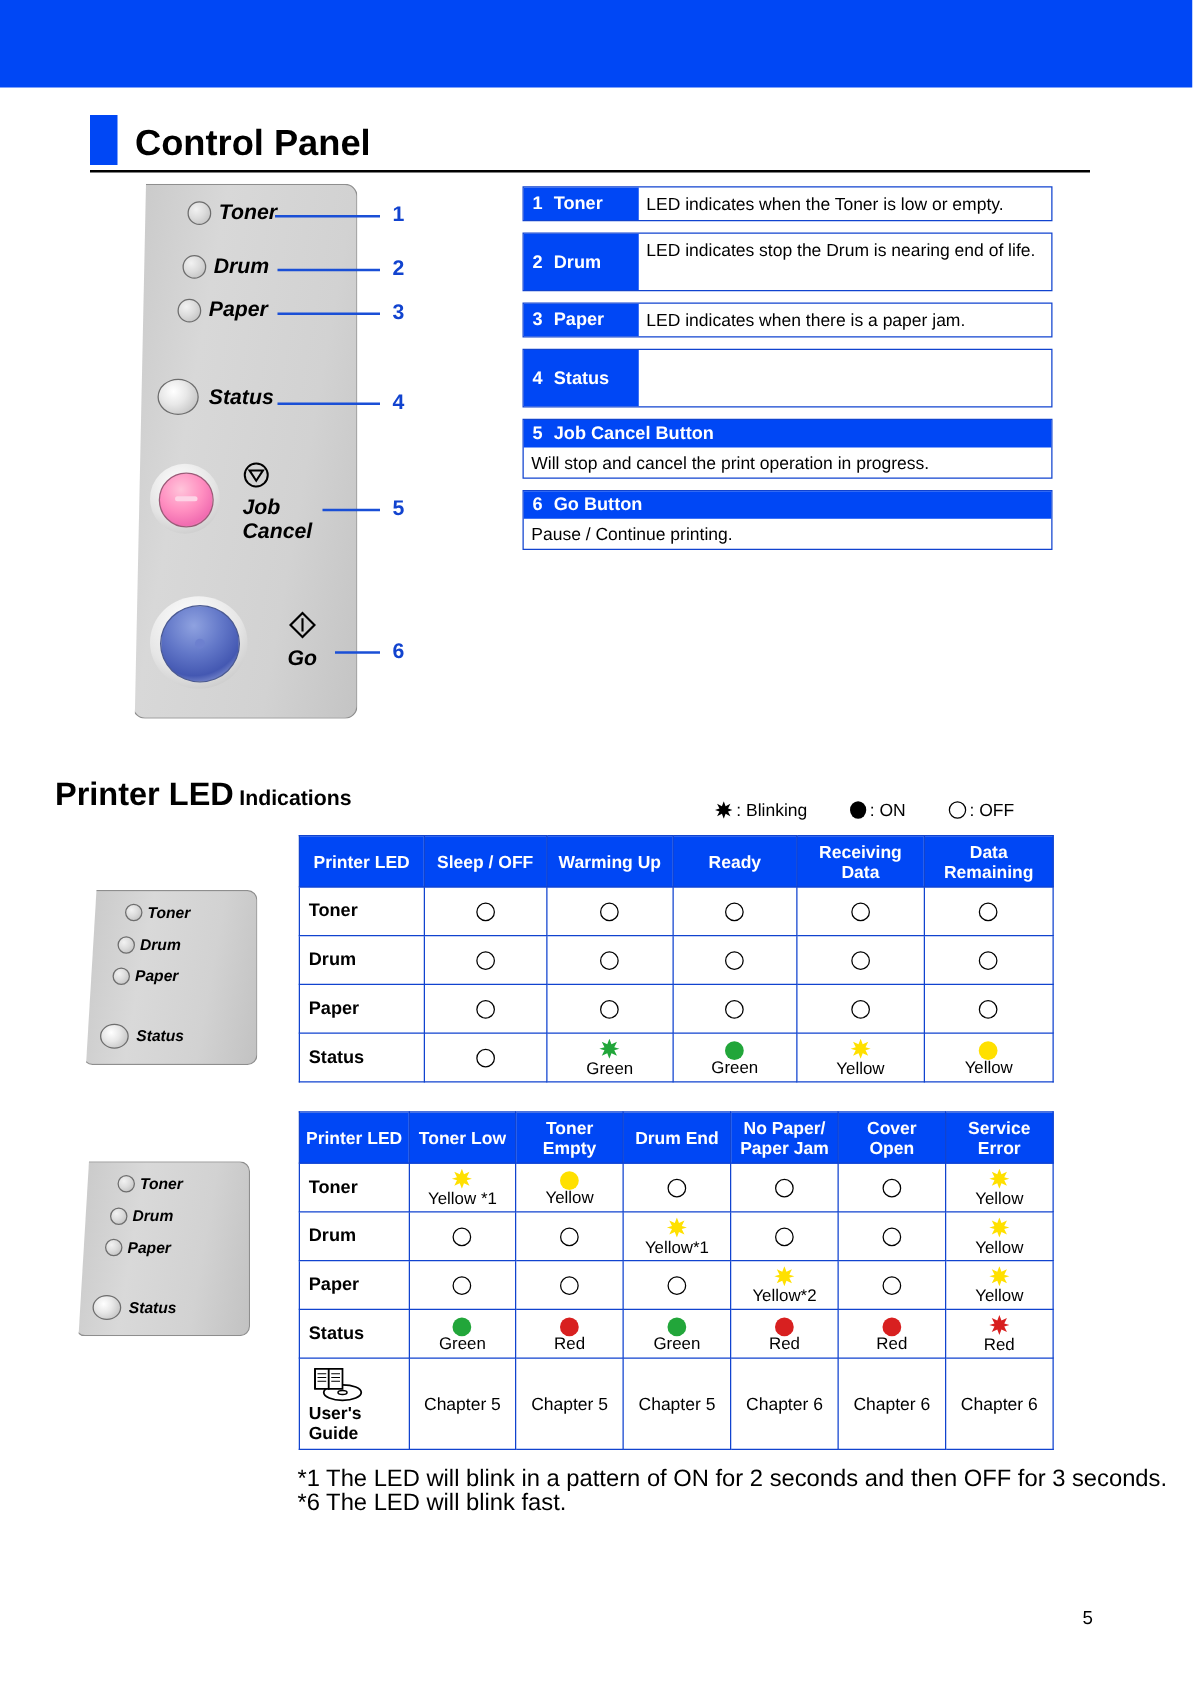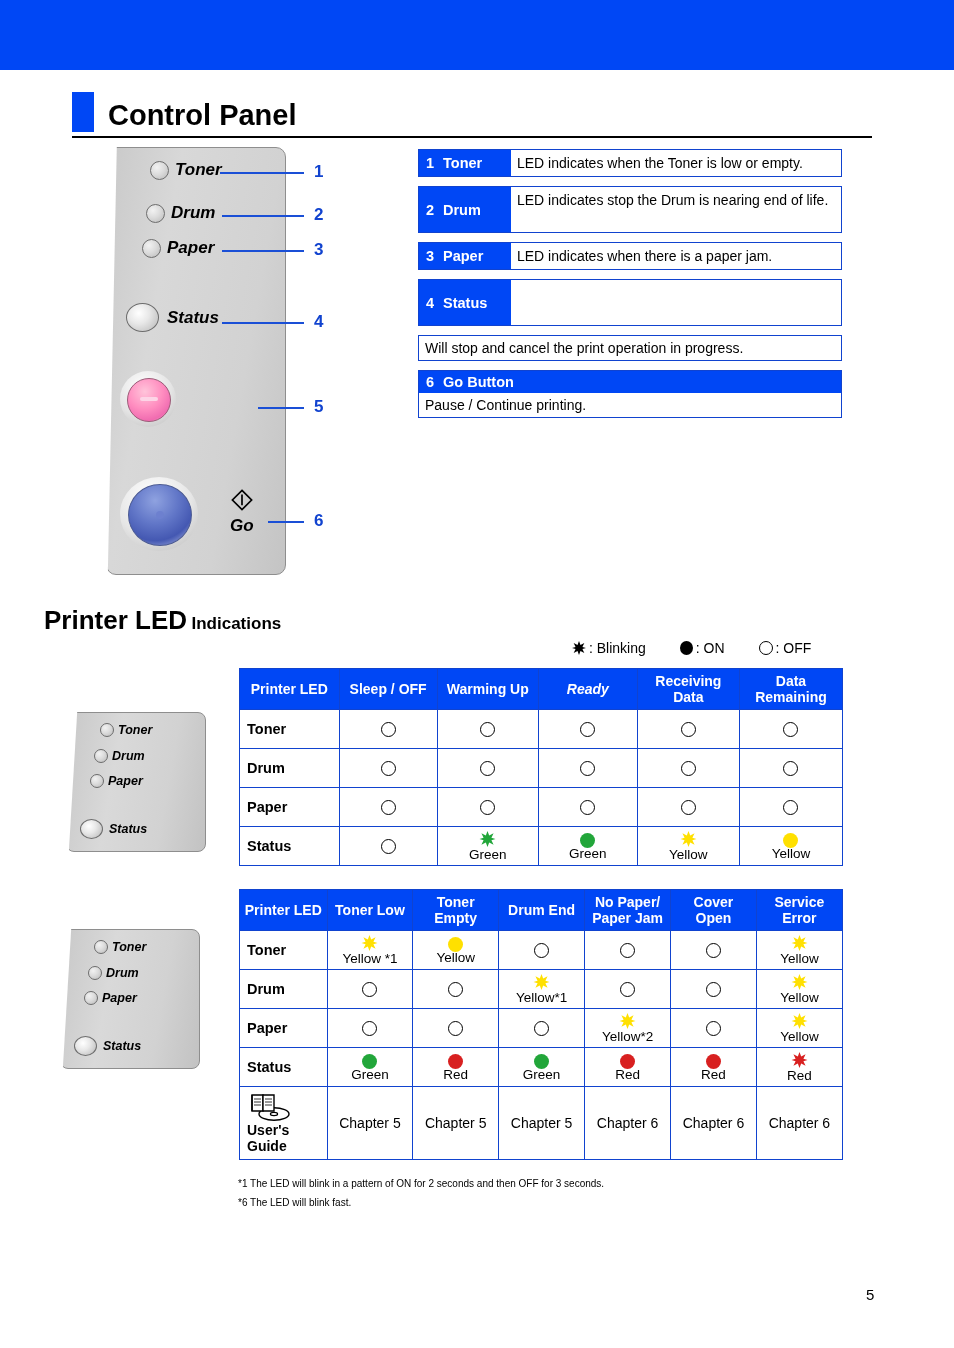--- a/index.html
+++ b/index.html
@@ -225,21 +225,21 @@
   .desc-block.stacked .desc-head .num { display: inline-block; width: 17px; }
   .desc-block.stacked .desc-body {
     font-size: 14px;
     line-height: 18px;
     padding: 3px 6px;
   }
 
   
   .led-head {
     position: absolute;
-    left: 44px; top: 605px;
+    left: 44px; top: 620px;
     white-space: nowrap;
   }
   .led-head .big {
     font-size: 26px;
     font-weight: bold;
   }
   .led-head .small {
     font-size: 17px;
     font-weight: bold;
   }
@@ -369,21 +369,21 @@
     font-weight: bold;
     font-size: 14px;
     line-height: 16px;
     text-align: left;
   }
 
   
   .footnotes {
     position: absolute;
     left: 238px; top: 1174px;
-    font-size: 10px;
+    font-size: 19px;
     line-height: 19px;
   }
 
   
   .page-num {
     position: absolute;
     left: 866px; top: 1286px;
     font-size: 15px;
   }
 </style>
@@ -423,20 +423,28 @@
   <div class="led-row" style="left:20px; top:156px;">
     <span class="led-lg"></span>
     <span class="led-label">Status</span>
   </div>
 
   <div class="btn-cancel-wrap">
     <div class="btn-ring"></div>
     <div class="btn-cancel">
       <div class="dash"></div>
     </div>
+  </div>
+  <div class="glyph-job">
+    <svg width="22" height="22" viewBox="0 0 22 22">
+      <circle cx="11" cy="11" r="9.2" fill="none" stroke="#000" stroke-width="1.6"></circle>
+      <polygon points="5.6,7.3 16.4,7.3 11,15.6" fill="none" stroke="#000" stroke-width="1.6"></polygon>
+    </svg>
+    <div class="glyph-caption">Job</div>
+    <div class="glyph-caption">Cancel</div>
   </div>
 
   <div class="btn-go-wrap">
     <div class="btn-go-ring"></div>
     <div class="btn-go">
       <div class="dot"></div>
     </div>
   </div>
   <div class="glyph-go">
     <svg width="24" height="24" viewBox="0 0 24 24">
@@ -488,20 +496,23 @@
   </div>
 
   <div class="desc-block" style="min-height:45px;">
     <div class="desc-key">
       <span class="num">4</span>
       <span>Status</span>
     </div>
   </div>
 
   <div class="desc-block stacked">
+    <div class="desc-head">
+      <span class="num">5</span><span>Job Cancel Button</span>
+    </div>
     <div class="desc-body">Will stop and cancel the print operation in progress.</div>
   </div>
 
   <div class="desc-block stacked">
     <div class="desc-head">
       <span class="num">6</span><span>Go Button</span>
     </div>
     <div class="desc-body">Pause / Continue printing.</div>
   </div>
 </div>
@@ -567,21 +578,21 @@
     <span class="led-label">Status</span>
   </div>
 </div>
 
 <table class="led-table" id="table1" style="left:239px; top:668px; width:604px;">
   <thead>
     <tr>
       <th style="width:100px;">Printer LED</th>
       <th style="width:100px;">Sleep / OFF</th>
       <th style="width:100px;">Warming Up</th>
-      <th style="width:100px;font-style:italic;">Ready</th>
+      <th style="width:100px;">Ready</th>
       <th style="width:100px;">Receiving Data</th>
       <th style="width:100px;">Data Remaining</th>
     </tr>
   </thead>
   <tbody>
       <tr>
         <td class="rowhead">Toner</td>
         <td>
           <div class="cell-inner">
             <span class="cell-ring"></span>

